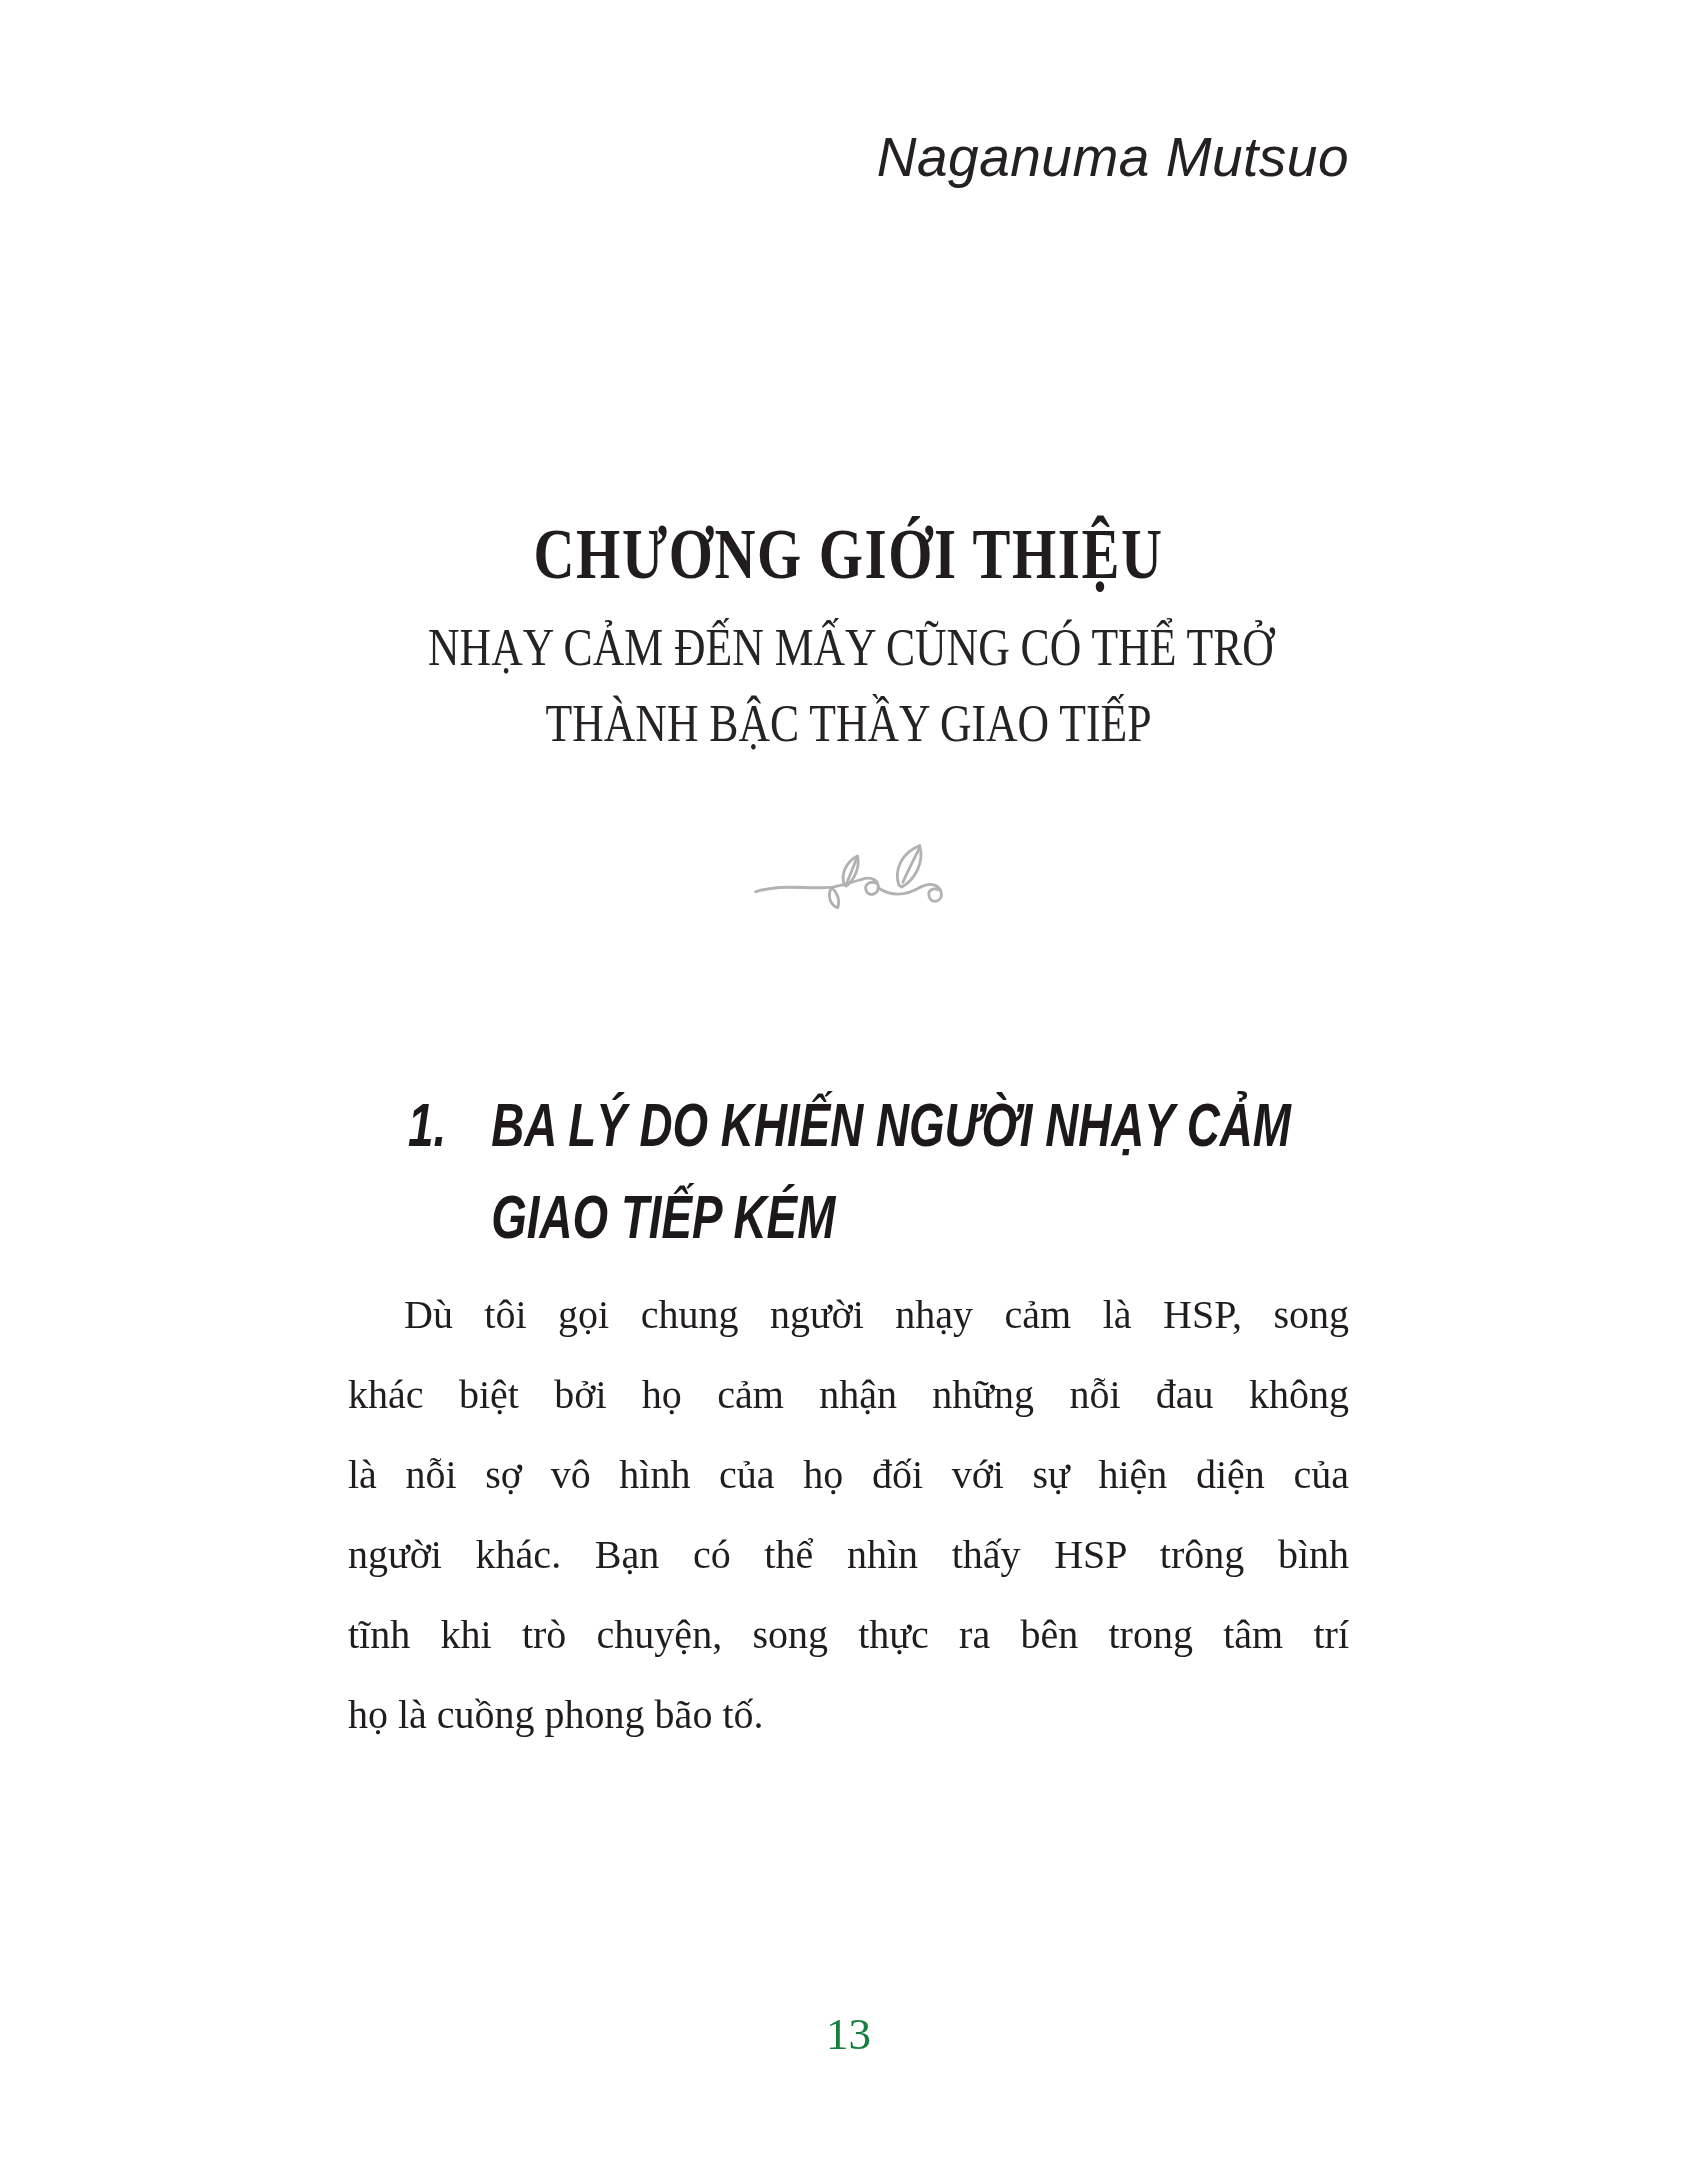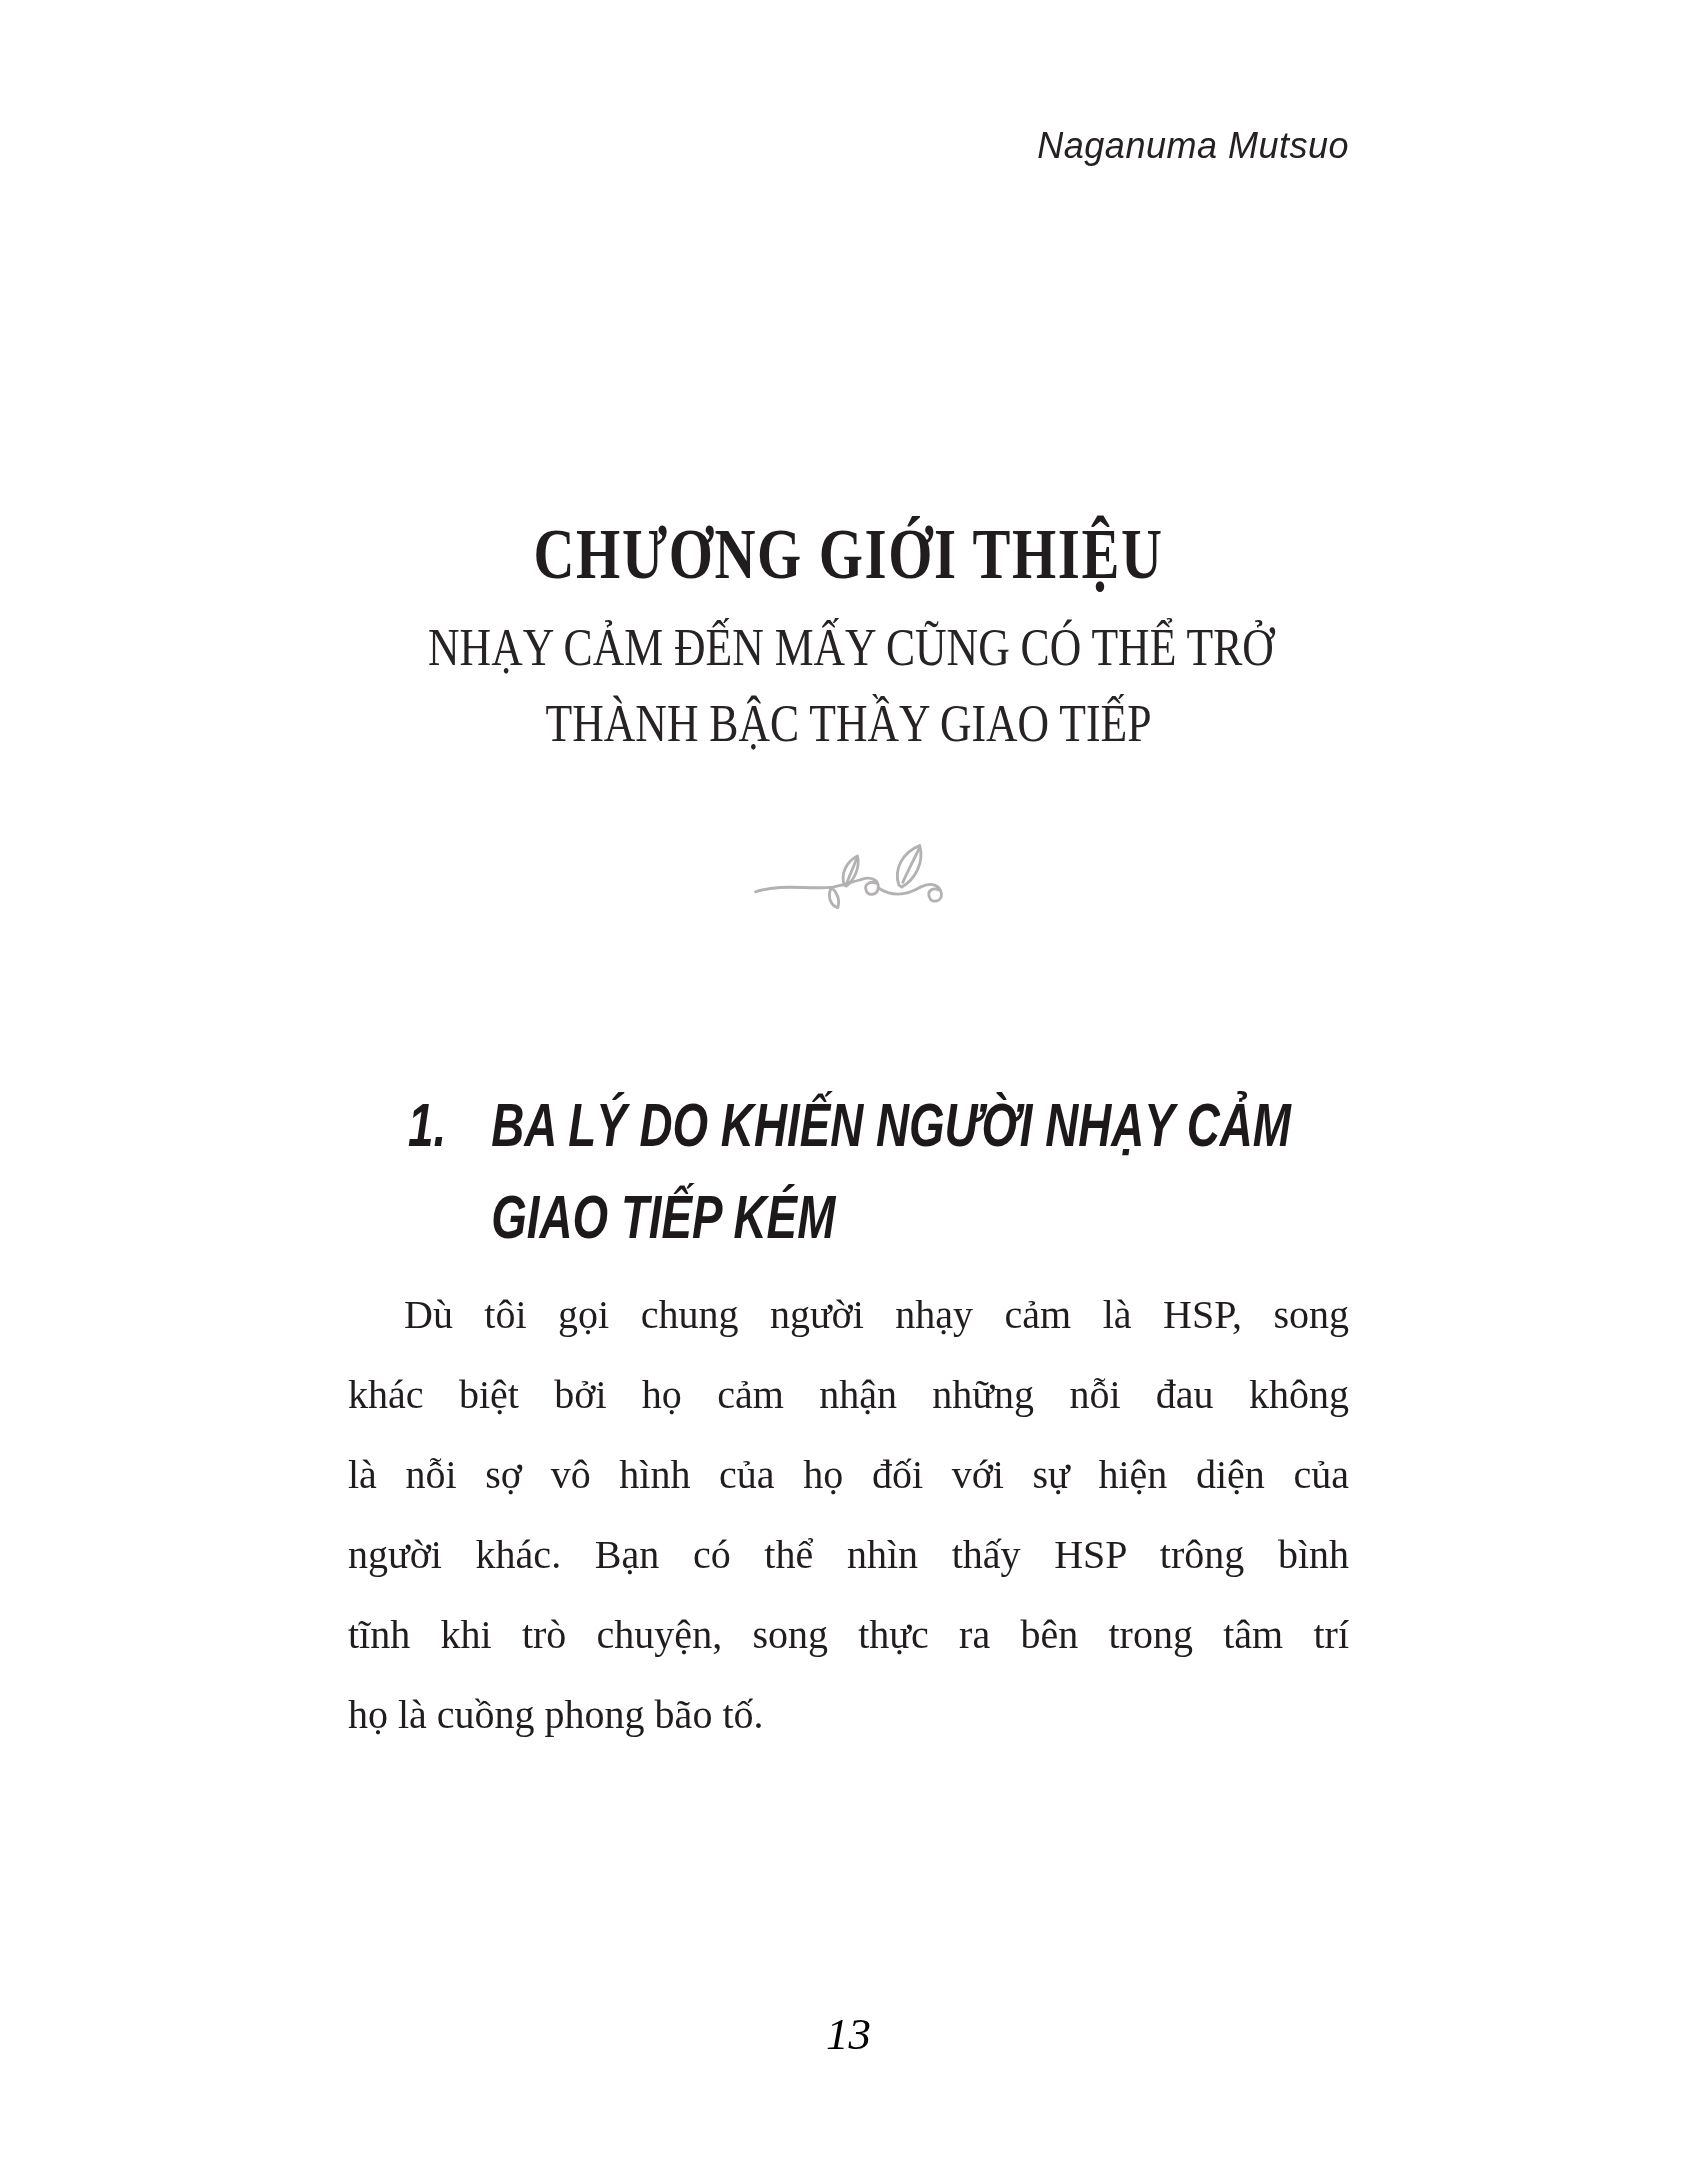--- a/index.html
+++ b/index.html
@@ -13,21 +13,21 @@
     color: #211d1e;
   }
   .running-header {
     position: absolute;
     top: 125px;
     left: 348px;
     width: 1001px;
     text-align: right;
     font-family: "Liberation Sans", sans-serif;
     font-style: italic;
-    font-size: 36px;
+    font-size: 55px;
     letter-spacing: 0.5px;
     color: #252122;
   }
   .chapter-title {
     position: absolute;
     top: 519px;
     left: 348px;
     width: 1001px;
     margin: 0;
     text-align: center;
@@ -99,23 +99,22 @@
   }
   .bline.indent { text-indent: 56px; }
   .bline.last { text-align: left; text-align-last: left; }
   .page-number {
     position: absolute;
     top: 2008px;
     left: 348px;
     width: 1001px;
     text-align: center;
     font-family: "Liberation Serif", serif;
-    font-style: italic;
     font-size: 45px;
-    color: #000000;
+    color: #15803d;
   }
 </style>
 </head>
 <body>
 
 <div class="page">
 
   <div class="running-header">Naganuma Mutsuo</div>
 
   <h1 class="chapter-title">CHƯƠNG GIỚI THIỆU</h1>

